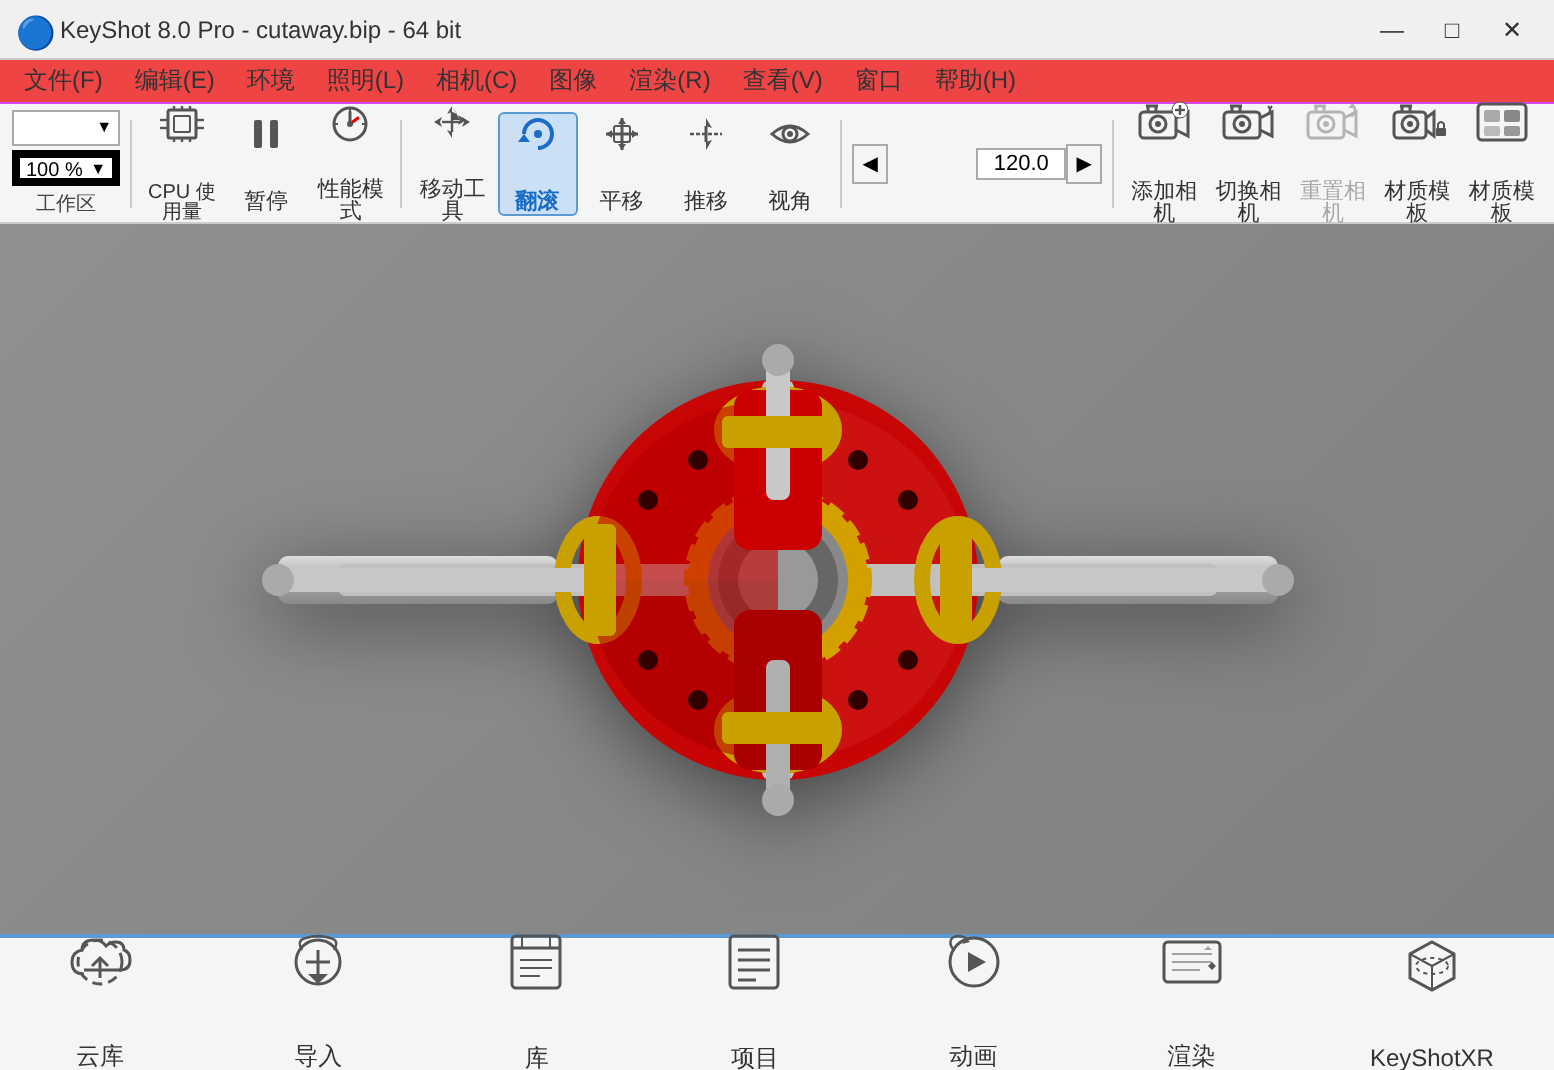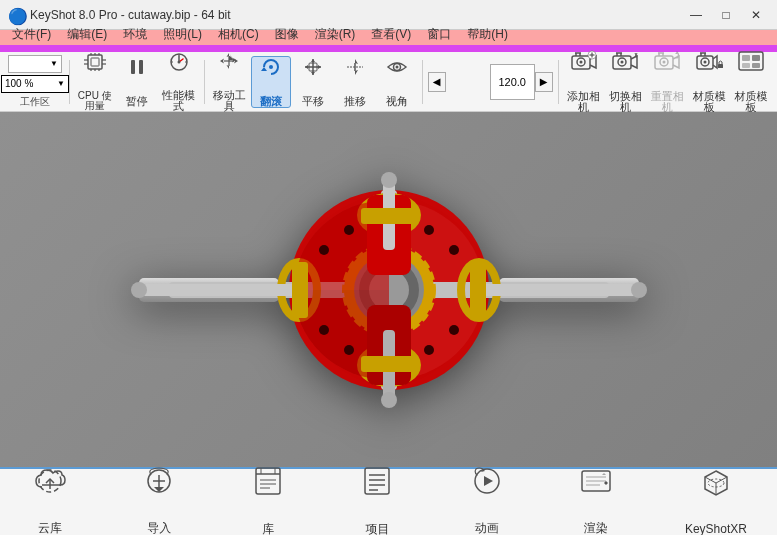--- a/index.html
+++ b/index.html
@@ -50,24 +50,24 @@
       color: #333;
       display: flex;
       align-items: center;
       justify-content: center;
     }
 
     
     .menu-bar {
       display: flex;
       align-items: flex-end;
-      background: #fca5a5;
+      background: #ef4444;
       height: 22px;
       padding: 0 4px;
-      border-bottom: 7px solid #d946ef;
+      border-bottom: 1px solid #d946ef;
     }
     .menu-item {
       padding: 2px 8px;
       cursor: pointer;
       font-size: 12px;
       color: #333;
       white-space: nowrap;
     }
 
     
@@ -119,35 +119,34 @@
       align-items: center;
       border: 1px solid #aaa;
       background: white;
       padding: 1px 3px;
       font-size: 11px;
       width: 54px;
       height: 18px;
     }
     .zoom-input {
       display: flex;
-      align-items: center;
-      border: 1px solid #000000;
+      border: 4px solid #000000;
       background: white;
       padding: 1px 3px;
       font-size: 11px;
-      width: 68px;
+      width: 54px;
       height: 18px;
     }
 
     
     .num-input {
       border: 1px solid #aaa;
       background: white;
       font-size: 11px;
-      height: 36px;
+      height: 16px;
       padding: 1px 2px;
       width: 50px;
       text-align: center;
       margin-left: 44px;
     }
     .arrow-btn {
       width: 18px;
       height: 20px;
       border: 1px solid #aaa;
       background: #f5f5f5;

